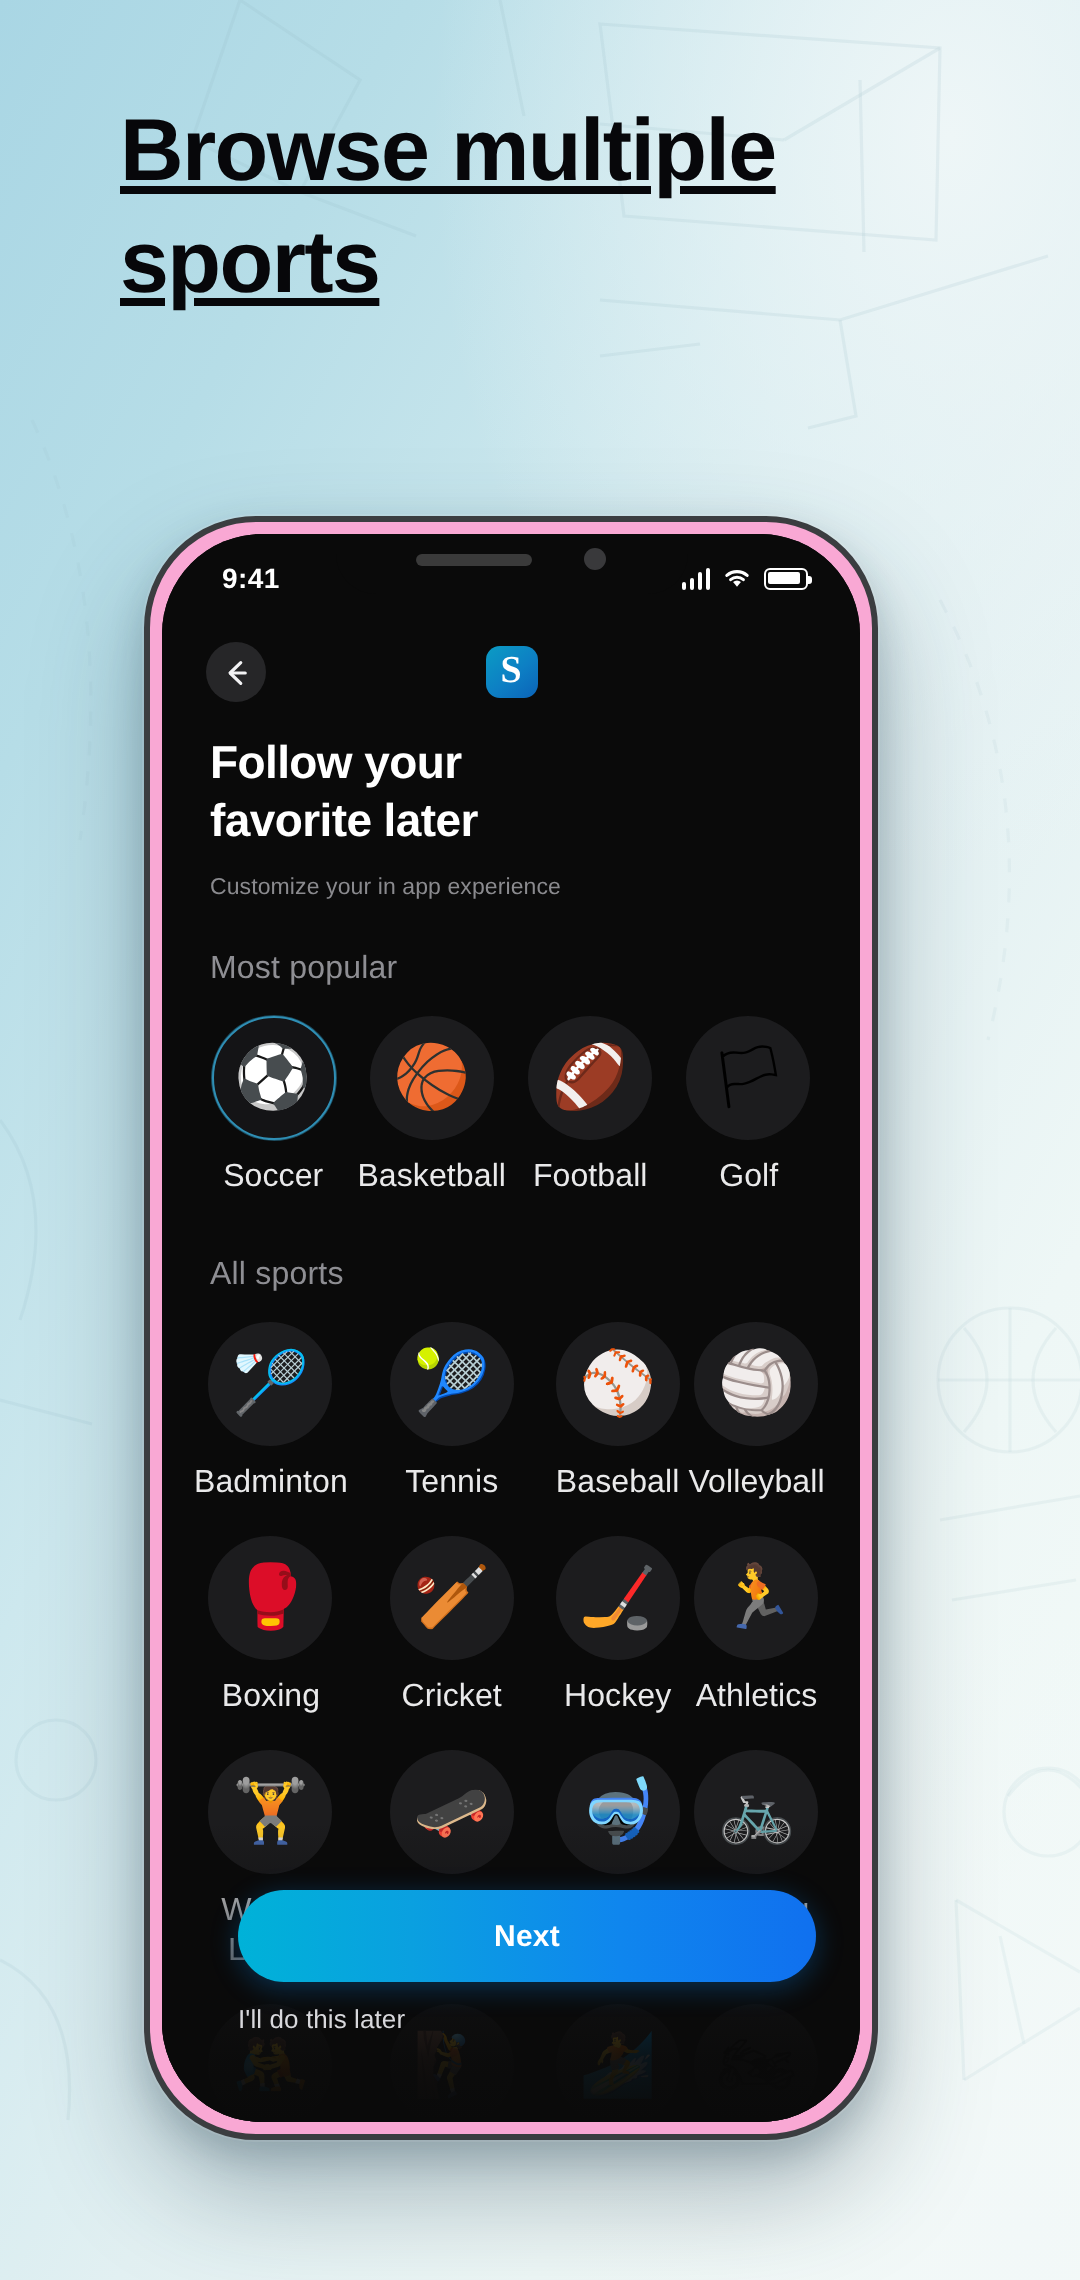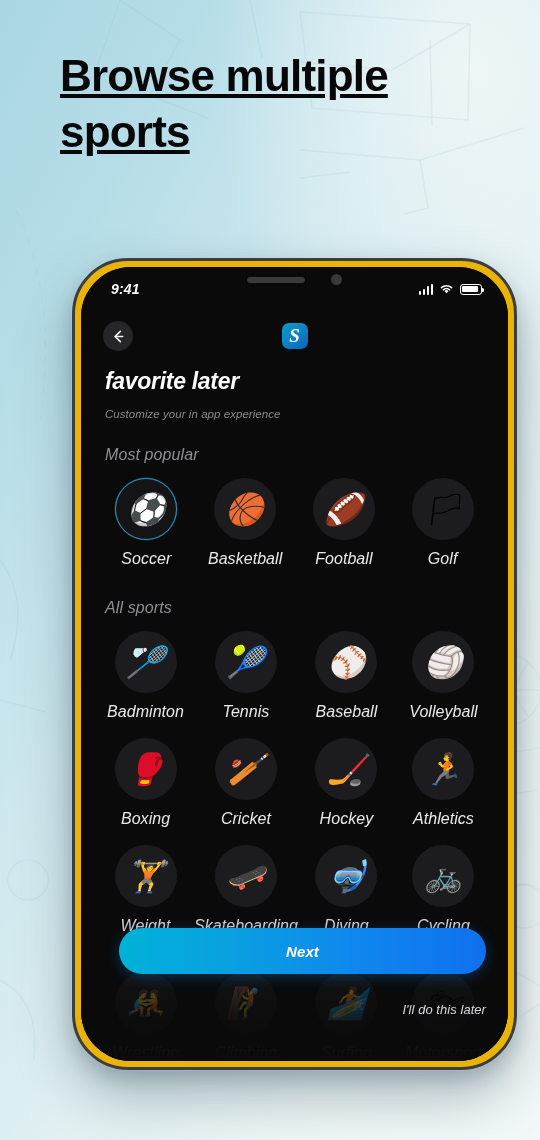--- a/index.html
+++ b/index.html
@@ -24,29 +24,28 @@
   
   .headline{
     position:absolute; left:60px; top:48px; width:340px;
     font-size:44px; line-height:1.28; font-weight:bold;
     letter-spacing:-.8px; color:#07070a;text-decoration:underline;
   }
 
   
   .phone{
     position:absolute; left:72px; top:258px;
-    width:445px; height:812px;
+    width:367px; height:812px;
     border-radius:56px;
-    background:#eab308;
+    background:#f9a8d4;
     border:3px solid #3b3d40;
     box-shadow:0 0 0 1px rgba(255,255,255,.10),
                0 26px 54px rgba(30,60,75,.34),
                0 8px 18px rgba(30,60,75,.20);
     overflow:hidden;
-    font-style:italic;
   }
   .side-btn{ position:absolute; background:#2c2e31; border-radius:3px; }
   .btn-mute{ left:-5px; top:128px; width:5px; height:30px; }
   .btn-vup { left:-6px; top:188px; width:6px; height:56px; }
   .btn-vdn { left:-6px; top:258px; width:6px; height:56px; }
   .btn-pwr { right:-6px; top:212px; width:6px; height:86px; }
 
   .screen{
     position:absolute; inset:6px;
     border-radius:50px; background:#0a0a0a; overflow:hidden;
@@ -157,21 +156,21 @@
   }
   .next-btn{
     height:46px; border-radius:24px;
     background:linear-gradient(90deg,#00b2d8 0%,#0aa0e0 30%,#0f86ee 66%,#1070ef 100%);
     color:#fff; font-size:15px; font-weight:bold;
     display:flex; align-items:center; justify-content:center;
     letter-spacing:.1px;
     box-shadow:0 3px 14px rgba(10,130,230,.32);
   }
   .later{
-    color:#d8d8dc; font-size:13px; text-align:right; margin-top:28px;
+    color:#d8d8dc; font-size:13px; text-align:left; margin-top:11px;
     letter-spacing:.05px;
   }
 </style>
 </head>
 <body>
 
 <svg class="bg-art" viewBox="0 0 540 1140" fill="none" xmlns="http://www.w3.org/2000/svg">
   <g stroke="#8fb3bd" stroke-opacity=".30" stroke-width="1.6" fill="none">
     <path d="M300 12 L470 24 L468 120 L312 108 Z"></path>
     <path d="M300 62 L392 70"></path>
@@ -256,20 +255,21 @@
           <svg width="15" height="15" viewBox="0 0 16 16">
             <path d="M10 2.5 L4.3 8 L10 13.5" stroke="#f2f2f4" stroke-width="1.7" fill="none" stroke-linecap="round" stroke-linejoin="round"></path>
             <path d="M4.6 8 L12.4 8" stroke="#f2f2f4" stroke-width="1.7" stroke-linecap="round"></path>
           </svg>
         </div>
         <div class="brand">S</div>
       </div>
 
       <div class="titleblock">
         <div class="title">
+          <div>Follow your</div>
           <div>favorite later</div>
         </div>
         <div class="subtitle">Customize your in app experience</div>
       </div>
 
       <div class="section-title">Most popular</div>
       <div class="grid" id="grid-popular">
           <div class="tile selected">
             <div class="disc">⚽</div>
             <div class="cap">Soccer</div>

